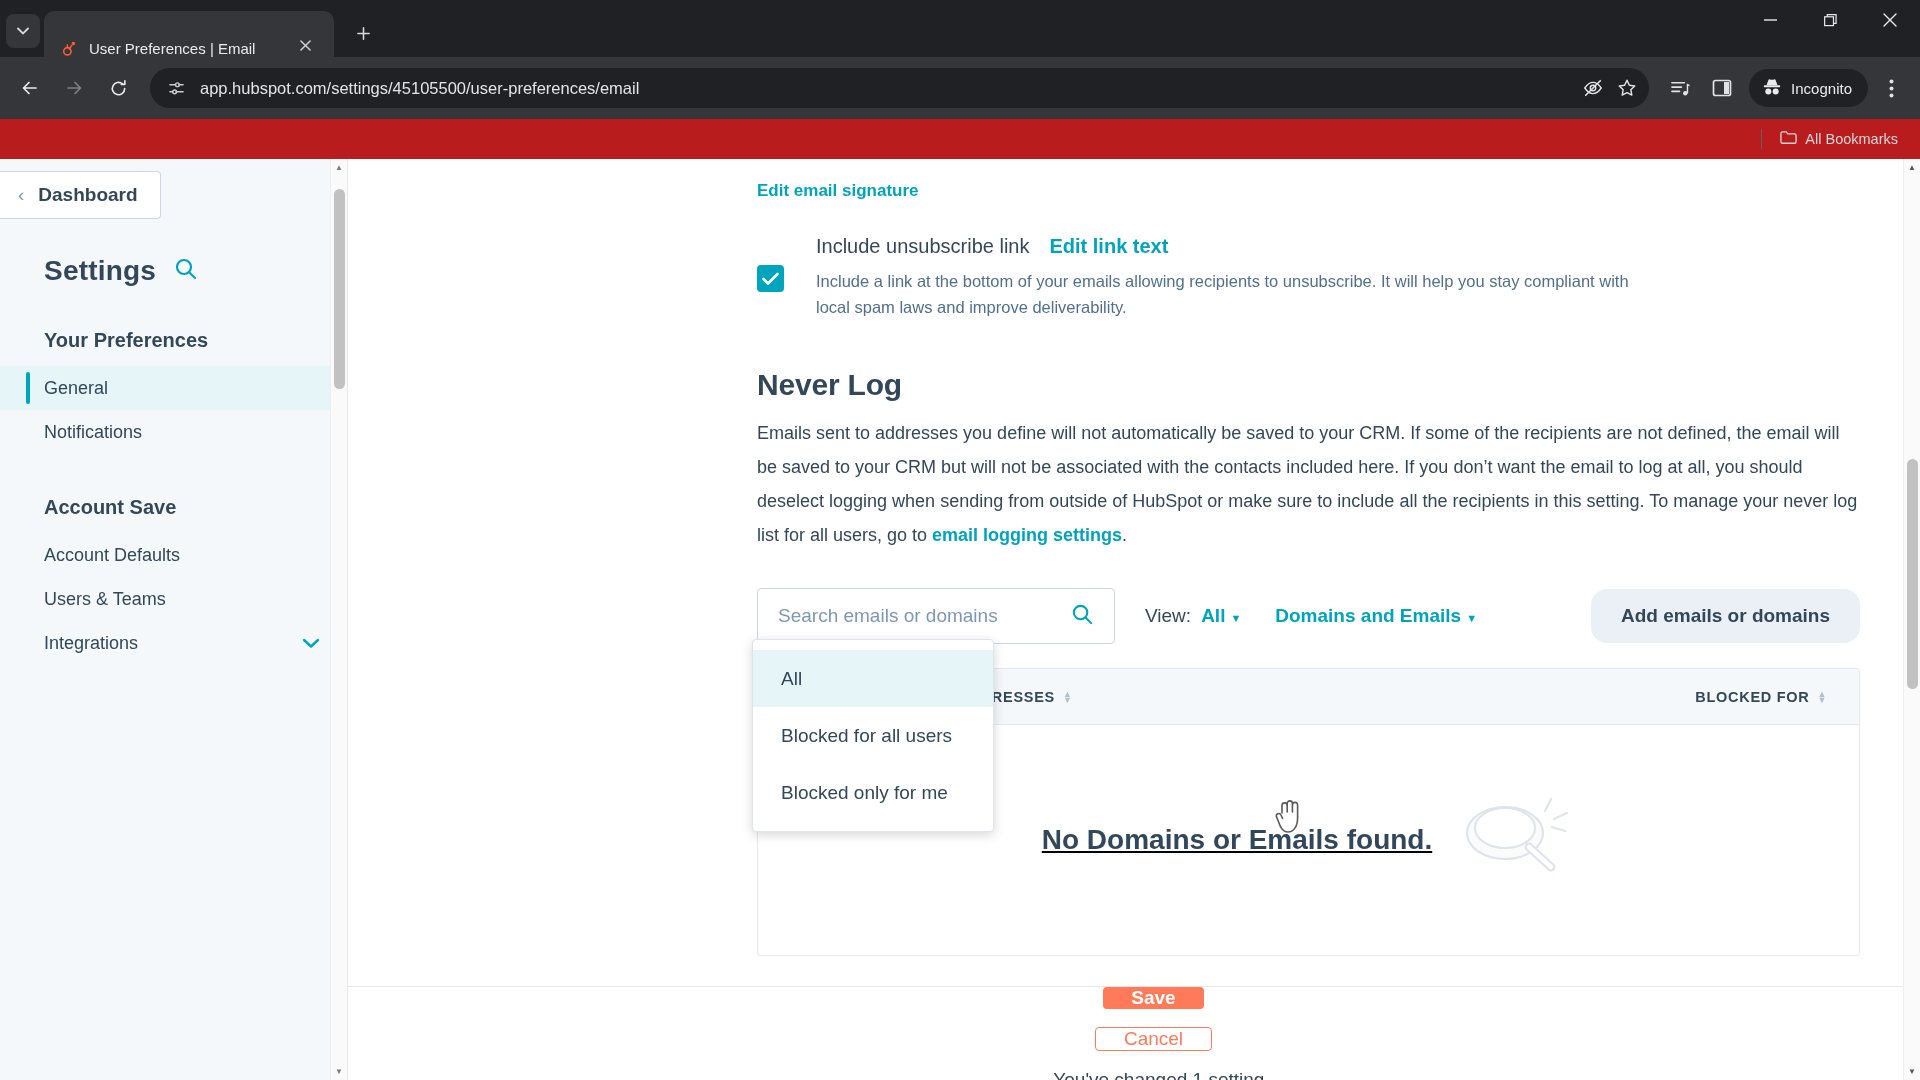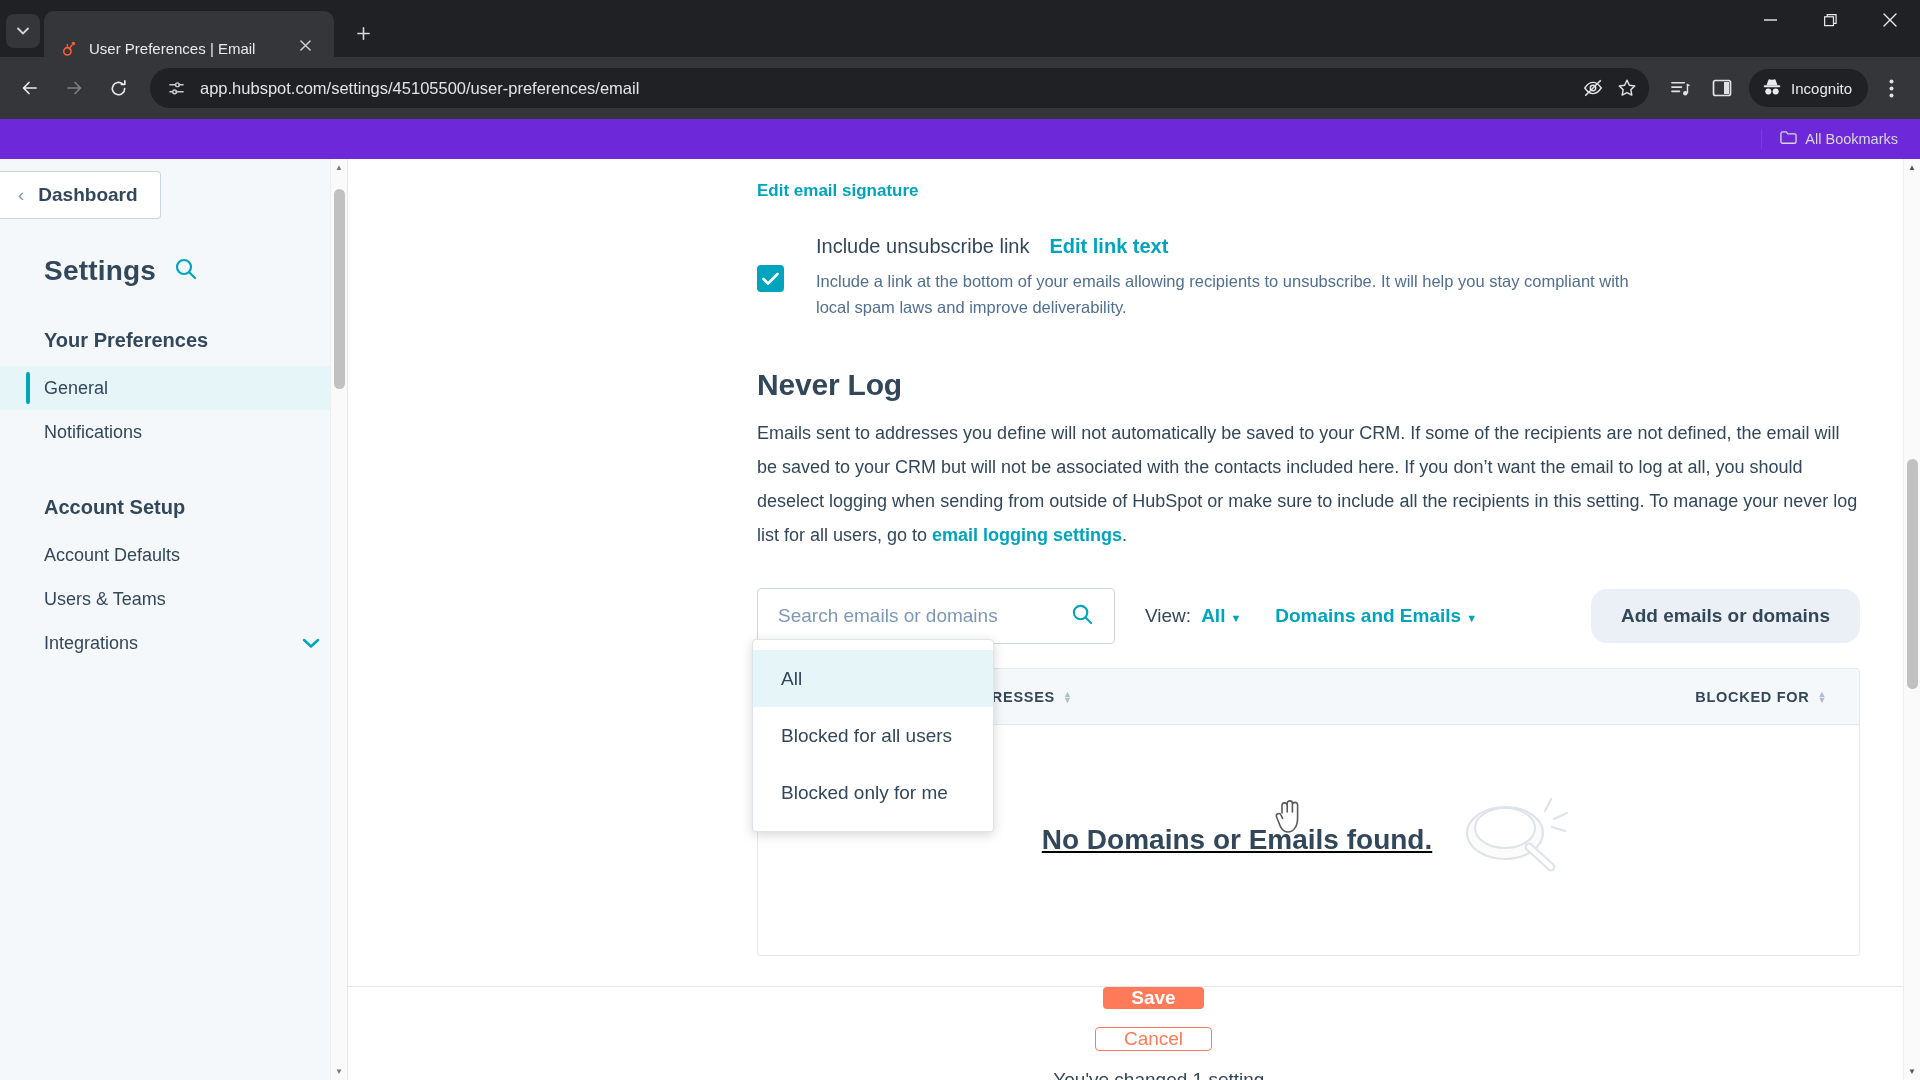--- a/index.html
+++ b/index.html
@@ -51,21 +51,21 @@
   }
   .omni-url { color: #e2e4e7; font-size: 16.5px; flex: 1; white-space: nowrap; overflow: hidden;}
   .omni-ico { width: 20px; height: 20px; display:flex;align-items:center;justify-content:center; flex:none; color:#c9ccd1; }
   .tb-ico { width: 38px; height: 38px; display:flex;align-items:center;justify-content:center; color:#e0e2e6; cursor:pointer; border-radius:50%; }
   .incognito-pill {
     height: 38px; border-radius: 19px; background: #202124; display:flex; align-items:center;
     gap: 8px; padding: 0 16px 0 12px; color:#e8eaed; font-size: 15px; margin-left: 4px; cursor:pointer;
   }
 
   .bookmarkbar {
-    height: 40px; background: #6d28d9; display:flex; align-items:center; justify-content:flex-end;
+    height: 40px; background: #b91c1c; display:flex; align-items:center; justify-content:flex-end;
     padding-right: 14px; gap: 10px; flex: none;
   }
   .bmk-sep { width:1px; height:20px; background:#5f6163; }
   .bmk-item { display:flex; align-items:center; gap:8px; color:#d6d8dc; font-size:14.5px; padding: 4px 8px; border-radius:5px; cursor:pointer;}
 
   
   .viewport { flex: 1; position: relative; background: #fff; display: flex; overflow: hidden; }
 
   
   .sidebar {
@@ -344,21 +344,21 @@
         <div class="sb-group-title">Your Preferences</div>
         <div class="sb-item active">
           <span>General</span>
         </div>
         <div class="sb-item">
           <span>Notifications</span>
         </div>
       </div>
 
       <div class="sb-group">
-        <div class="sb-group-title">Account Setup</div>
+        <div class="sb-group-title">Account Save</div>
         <div class="sb-item">
           <span>Account Defaults</span>
         </div>
         <div class="sb-item">
           <span>Users &amp; Teams</span>
         </div>
         <div class="sb-item">
           <span>Integrations</span>
           <span class="sb-chev">
             <svg width="20" height="12" viewBox="0 0 20 12">

